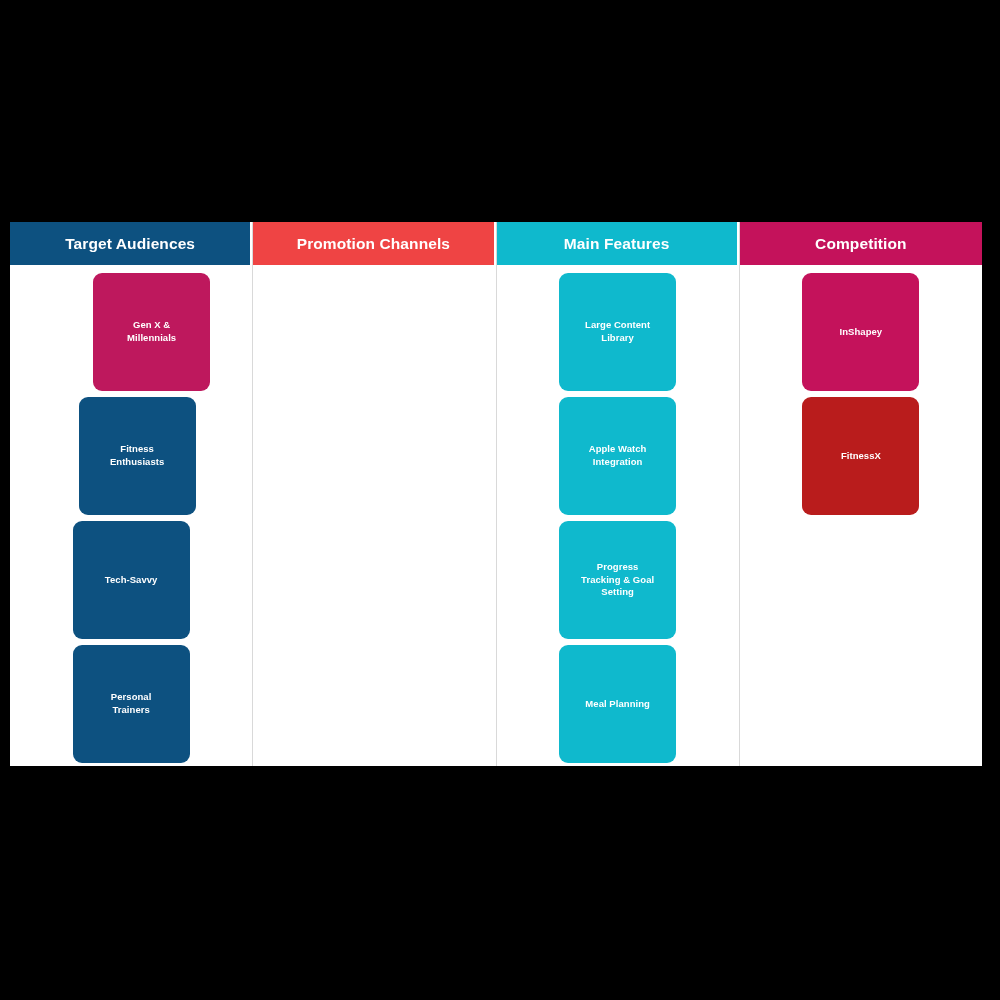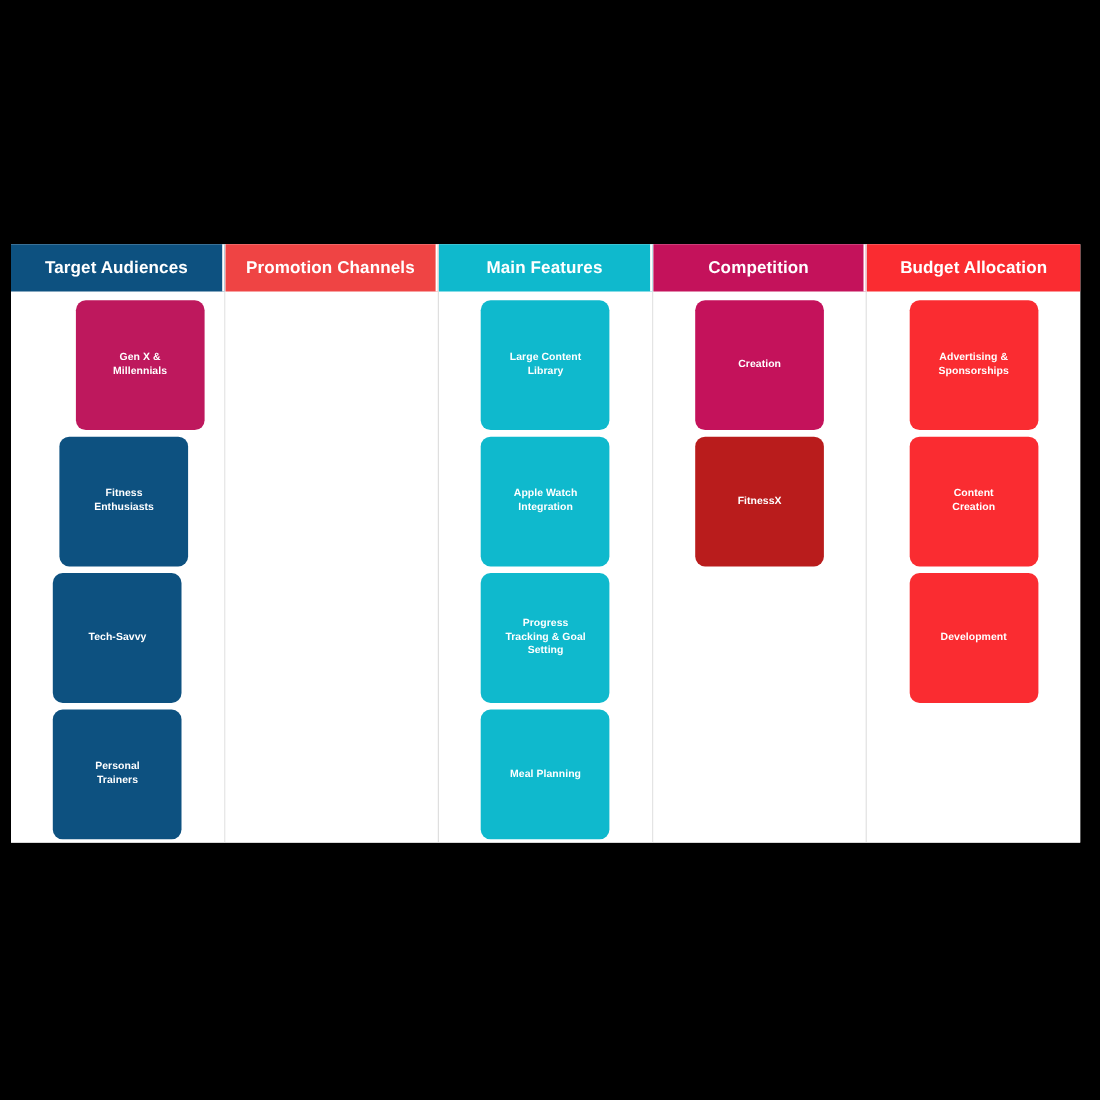--- a/index.html
+++ b/index.html
@@ -116,26 +116,18 @@
         <div class="cards">
           <div class="card" style="background: rgb(15, 185, 205);">Large Content<br>Library</div>
           <div class="card" style="background: rgb(15, 185, 205);">Apple Watch<br>Integration</div>
           <div class="card" style="background: rgb(15, 185, 205);">Progress<br>Tracking &amp; Goal<br>Setting</div>
           <div class="card" style="background: rgb(15, 185, 205);">Meal Planning</div>
         </div>
       </div>
       <div class="column">
         <div class="col-header" style="background: rgb(196, 18, 91);">Competition</div>
         <div class="cards">
-          <div class="card" style="background: rgb(196, 18, 91);">Creation</div>
+          <div class="card" style="background: rgb(196, 18, 91);">InShapey</div>
           <div class="card" style="background: #b91c1c;">FitnessX</div>
-        </div>
-      </div>
-      <div class="column">
-        <div class="col-header" style="background: rgb(250, 44, 49);">Budget Allocation</div>
-        <div class="cards">
-          <div class="card" style="background: rgb(250, 44, 49);">Advertising &amp;<br>Sponsorships</div>
-          <div class="card" style="background: rgb(250, 44, 49);">Content<br>Creation</div>
-          <div class="card" style="background: rgb(250, 44, 49);">Development</div>
         </div>
       </div>
     </div>
 </div>
 
 </body></html>

